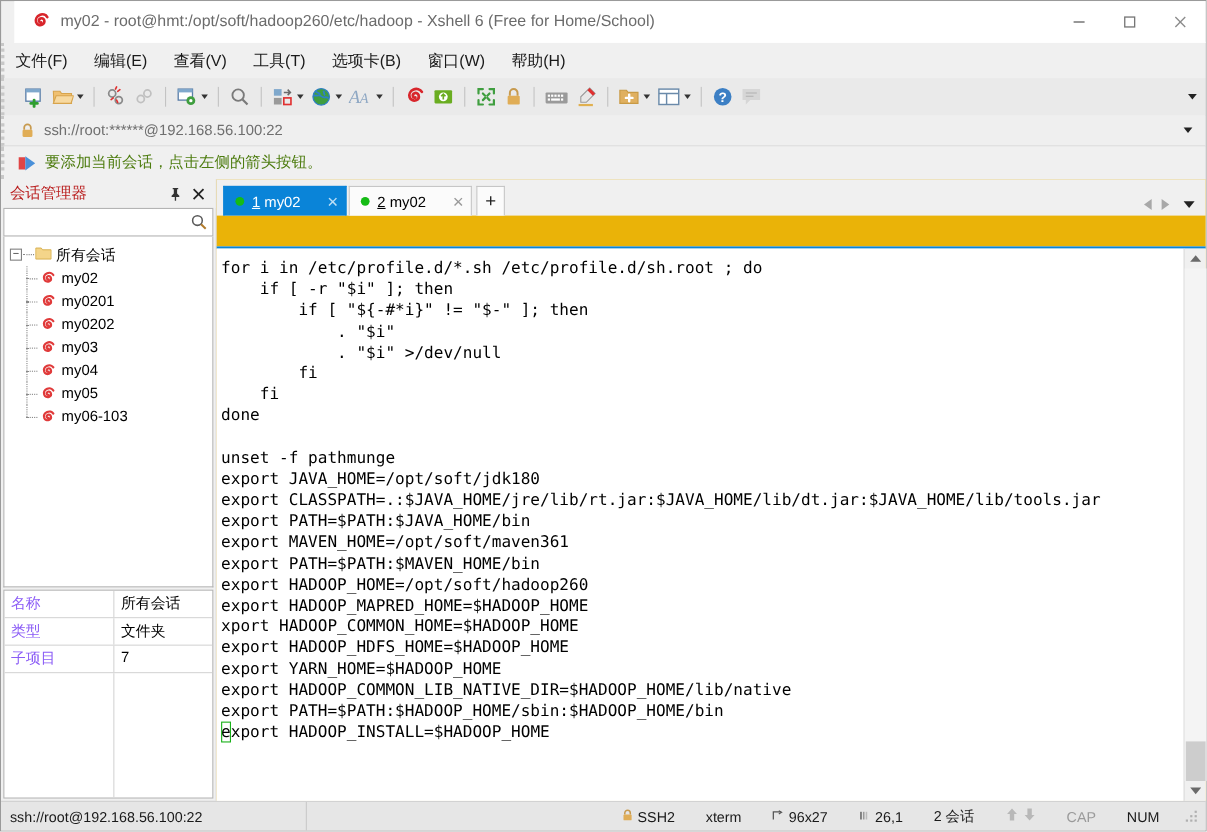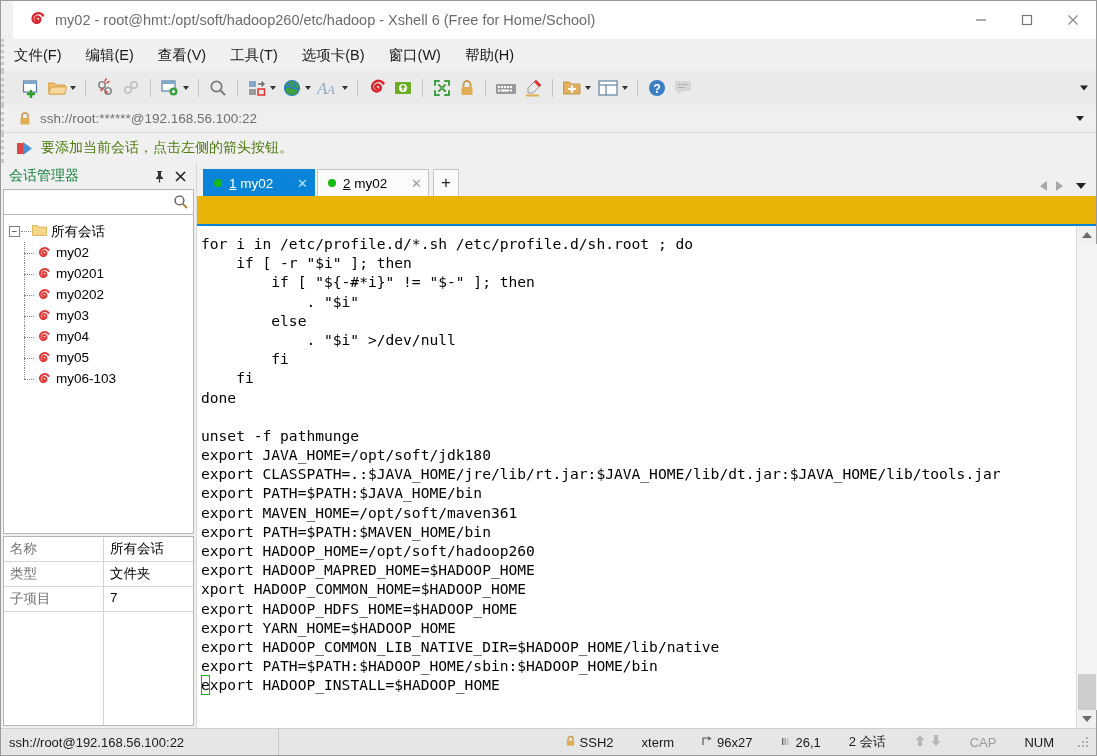--- a/index.html
+++ b/index.html
@@ -113,21 +113,21 @@
     display: flex; flex-direction: column;
     background: #f0f0f0;
     border-right: 1px solid #d8d8d8;
   }
   .sb-header {
     height: 26px; flex: 0 0 26px;
     display: flex; align-items: center;
     padding: 0 6px 0 8px;
     background: #f0f0f0;
   }
-  .sb-title { font-size: 14px; color: #15803d; }
+  .sb-title { font-size: 14px; color: #b91c1c; }
   .sb-header-btns { margin-left: auto; display: flex; align-items: center; gap: 10px; padding-right: 4px; }
   .sb-hbtn { color: #333; font-size: 13px; line-height: 1; display: flex; align-items: center; }
   .sb-search {
     height: 26px; flex: 0 0 26px;
     margin: 0 2px;
     background: #ffffff;
     border: 1px solid #b4b4b4;
     display: flex; align-items: center;
     position: relative;
   }
@@ -175,21 +175,21 @@
   .sb-props {
     flex: 0 0 190px;
     margin: 2px 2px 2px 2px;
     border: 1px solid #b4b4b4;
     background: #fff;
     display: flex; flex-direction: column;
     font-size: 13.5px;
     overflow: hidden;
   }
   .prop-row { display: flex; height: 25px; flex: 0 0 25px; border-bottom: 1px solid #d5d5d5; }
-  .prop-k { width: 100px; flex: 0 0 100px; padding: 3px 0 0 6px; border-right: 1px solid #d5d5d5; color: #737373; }
+  .prop-k { width: 100px; flex: 0 0 100px; padding: 3px 0 0 6px; border-right: 1px solid #d5d5d5; color: #8b5cf6; }
   .prop-v { flex: 1; padding: 3px 0 0 6px; color: #000; }
   .prop-fill { flex: 1; display: flex; }
   .prop-fill-l { width: 100px; flex: 0 0 100px; border-right: 1px solid #d5d5d5; }
 
   
   .rightpane { flex: 1 1 auto; display: flex; flex-direction: column; min-width: 0; background: #eab308; gap: 28px; }
   .tabbar {
     height: 33px; flex: 0 0 33px;
     display: flex; align-items: flex-end;
     background: #f0f0f0;
@@ -642,21 +642,20 @@
           <span class="nav-caret"></span>
         </div>
       </div>
 
       <div class="terminal-wrap">
         <div class="terminal" id="terminal">
             <div class="term-line">for i in /etc/profile.d/*.sh /etc/profile.d/sh.root ; do</div>
             <div class="term-line">    if [ -r "$i" ]; then</div>
             <div class="term-line">        if [ "${-#*i}" != "$-" ]; then</div>
             <div class="term-line">            . "$i"</div>
-            <div class="term-line">        else</div>
             <div class="term-line">            . "$i" &gt;/dev/null</div>
             <div class="term-line">        fi</div>
             <div class="term-line">    fi</div>
             <div class="term-line">done</div>
             <div class="term-line">&nbsp;</div>
             <div class="term-line">unset -f pathmunge</div>
             <div class="term-line">export JAVA_HOME=/opt/soft/jdk180</div>
             <div class="term-line">export CLASSPATH=.:$JAVA_HOME/jre/lib/rt.jar:$JAVA_HOME/lib/dt.jar:$JAVA_HOME/lib/tools.jar</div>
             <div class="term-line">export PATH=$PATH:$JAVA_HOME/bin</div>
             <div class="term-line">export MAVEN_HOME=/opt/soft/maven361</div>

